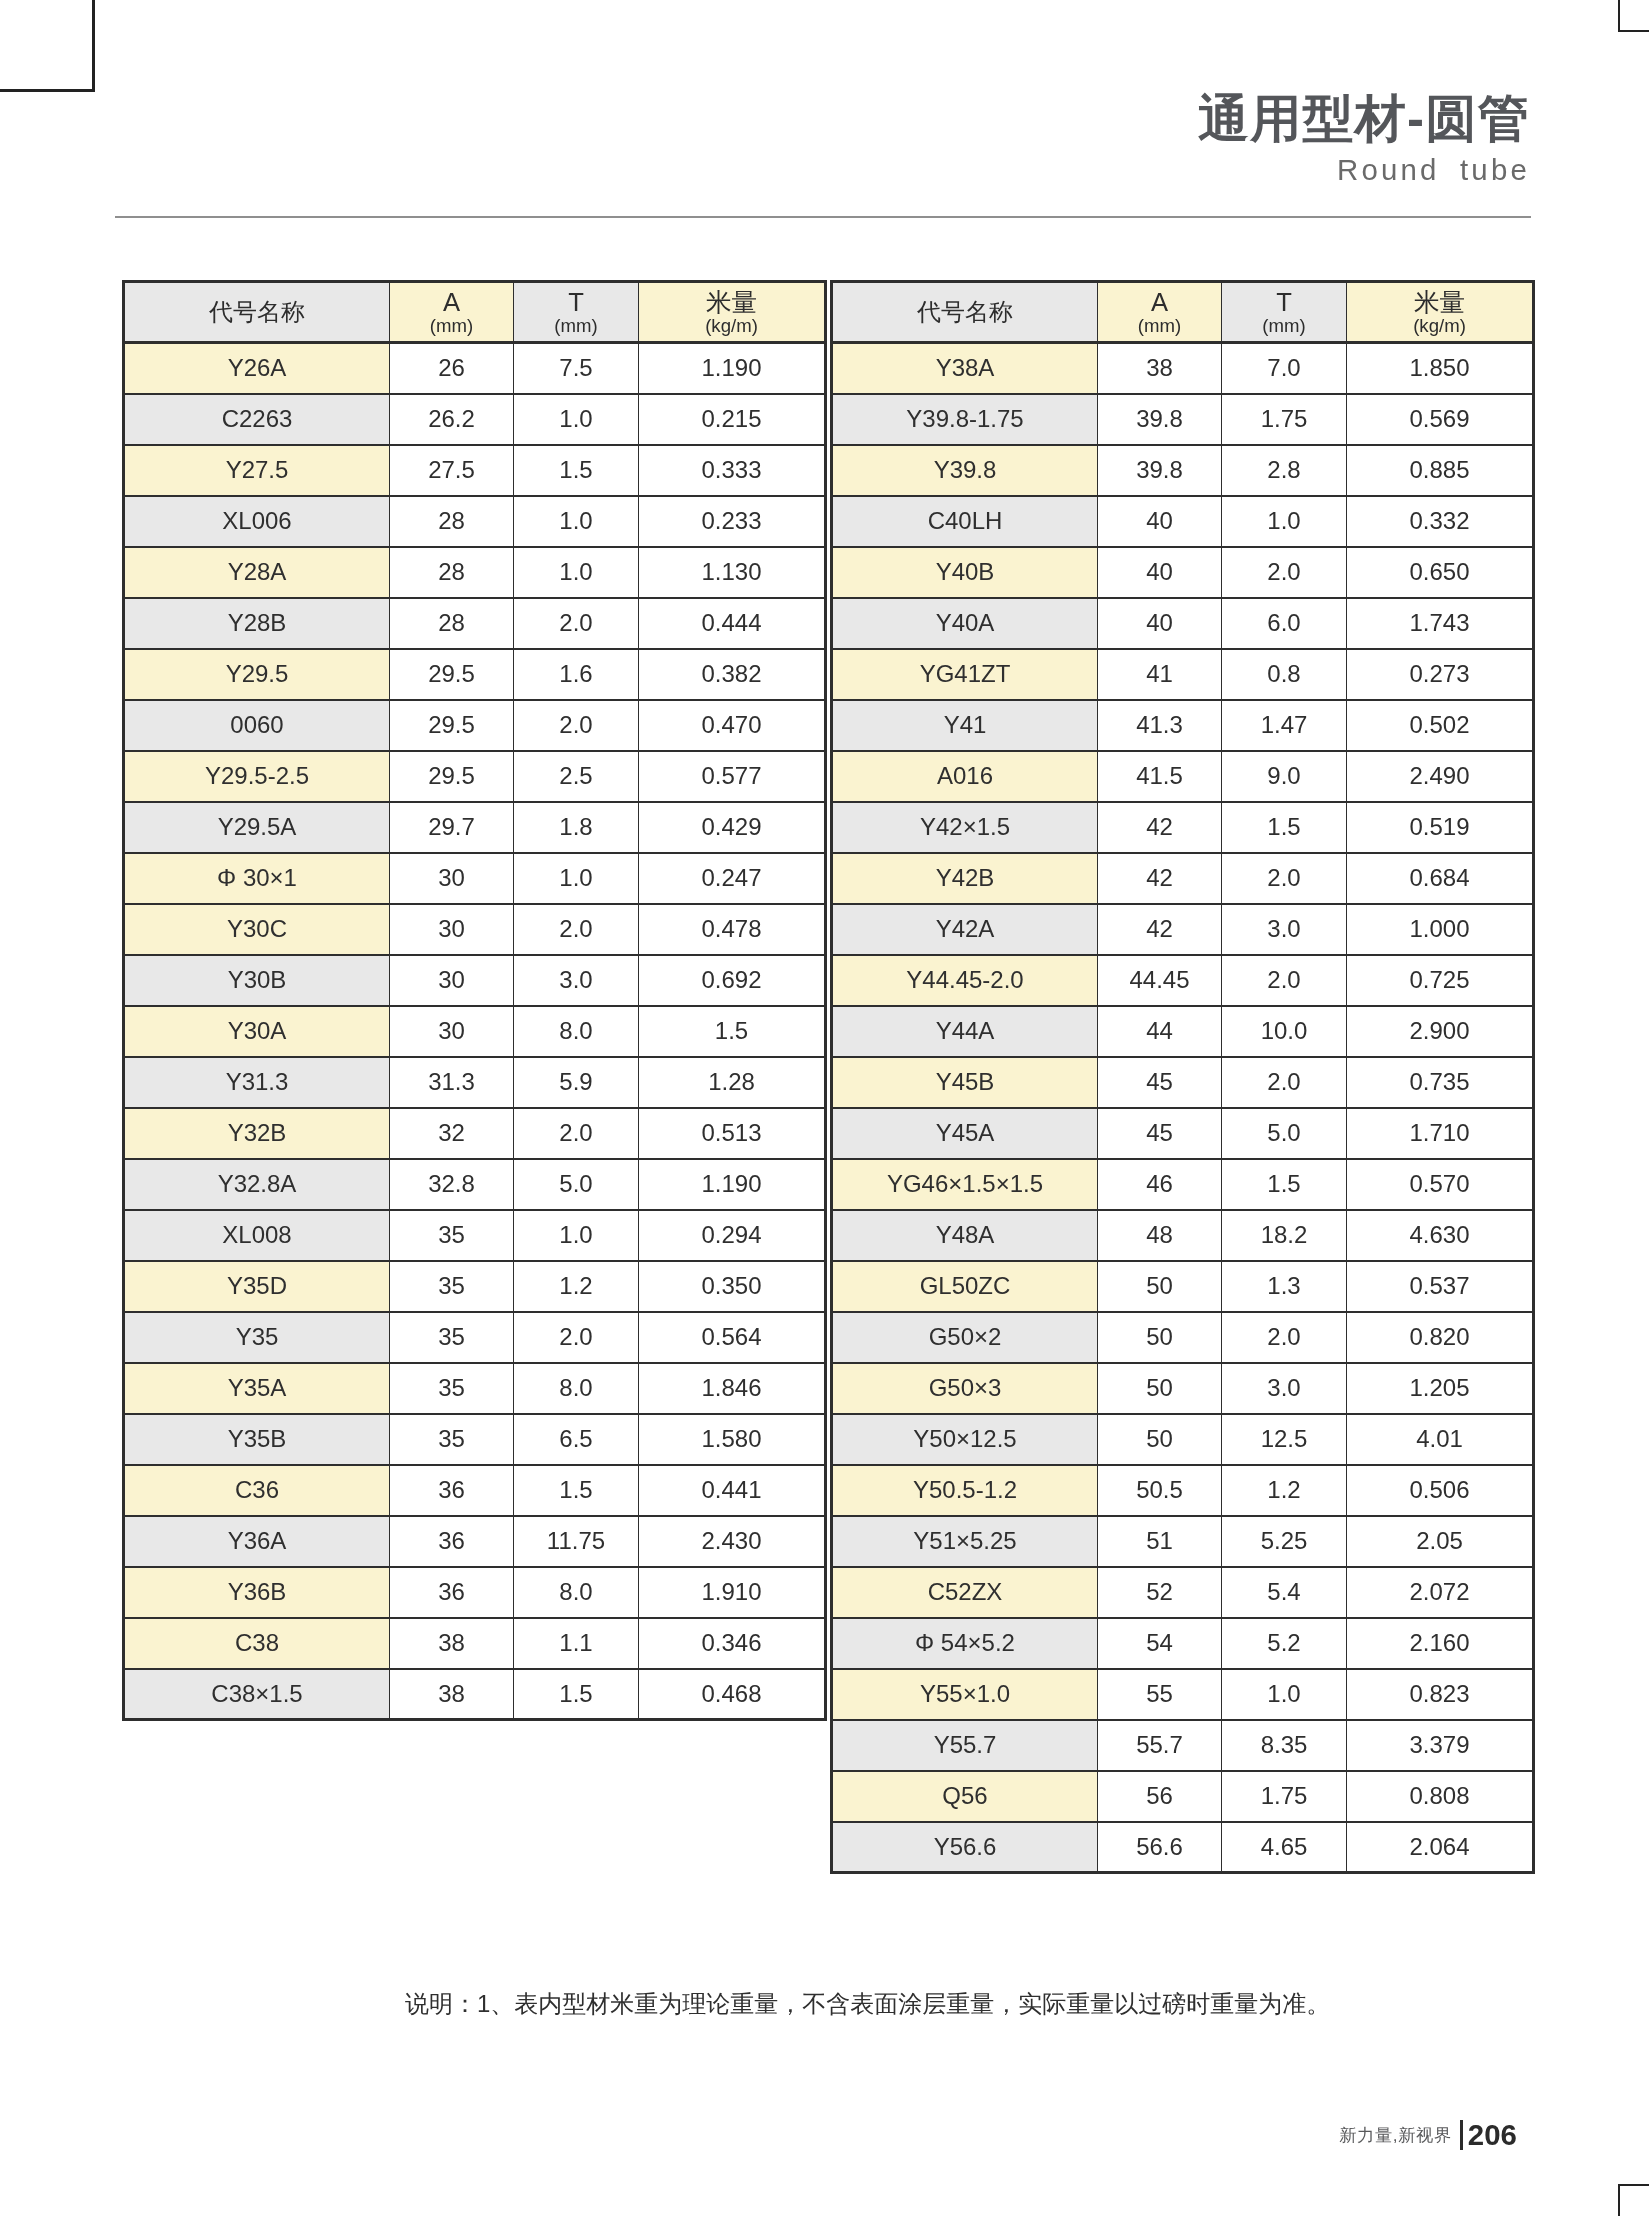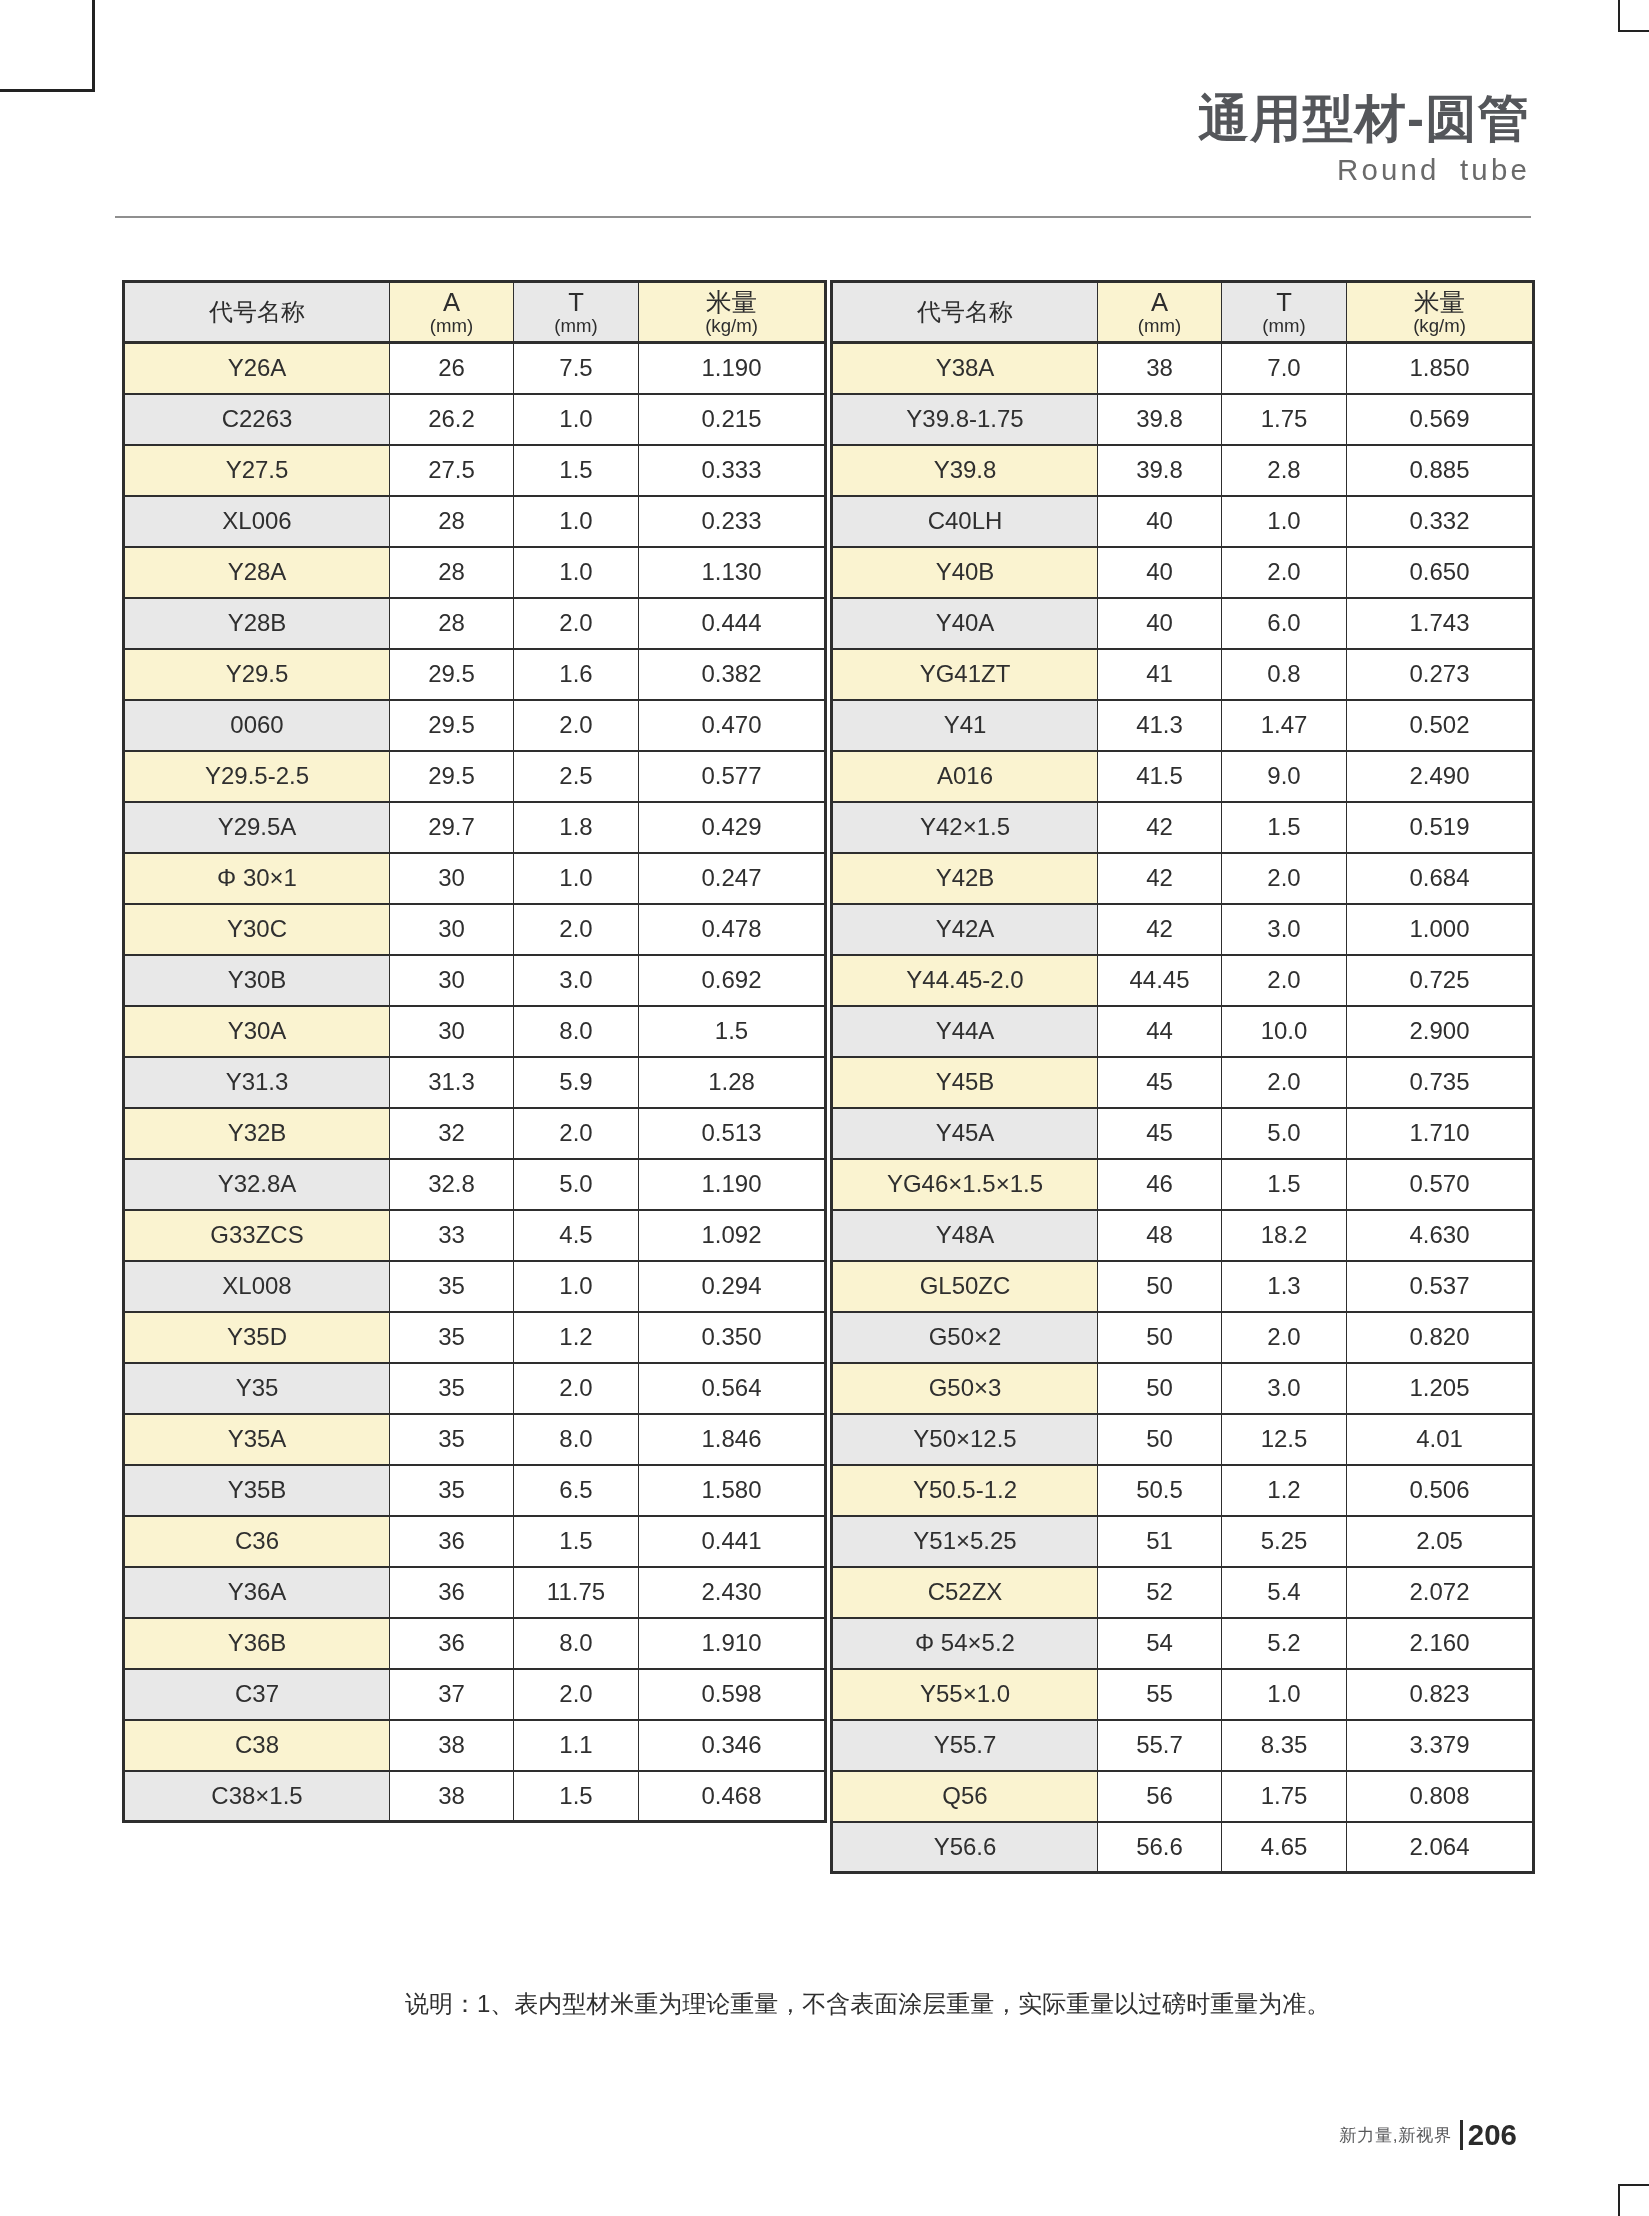--- a/index.html
+++ b/index.html
@@ -250,26 +250,20 @@
           <td class="bg-white">2.0</td>
           <td class="bg-white">0.513</td>
         </tr>
         <tr>
           <td class="bg-gray">Y32.8A</td>
           <td class="bg-white">32.8</td>
           <td class="bg-white">5.0</td>
           <td class="bg-white">1.190</td>
         </tr>
         <tr>
-          <td class="bg-yellow">G33ZCS</td>
-          <td class="bg-white">33</td>
-          <td class="bg-white">4.5</td>
-          <td class="bg-white">1.092</td>
-        </tr>
-        <tr>
           <td class="bg-gray">XL008</td>
           <td class="bg-white">35</td>
           <td class="bg-white">1.0</td>
           <td class="bg-white">0.294</td>
         </tr>
         <tr>
           <td class="bg-yellow">Y35D</td>
           <td class="bg-white">35</td>
           <td class="bg-white">1.2</td>
           <td class="bg-white">0.350</td>
@@ -302,26 +296,20 @@
           <td class="bg-gray">Y36A</td>
           <td class="bg-white">36</td>
           <td class="bg-white">11.75</td>
           <td class="bg-white">2.430</td>
         </tr>
         <tr>
           <td class="bg-yellow">Y36B</td>
           <td class="bg-white">36</td>
           <td class="bg-white">8.0</td>
           <td class="bg-white">1.910</td>
-        </tr>
-        <tr>
-          <td class="bg-gray">C37</td>
-          <td class="bg-white">37</td>
-          <td class="bg-white">2.0</td>
-          <td class="bg-white">0.598</td>
         </tr>
         <tr>
           <td class="bg-yellow">C38</td>
           <td class="bg-white">38</td>
           <td class="bg-white">1.1</td>
           <td class="bg-white">0.346</td>
         </tr>
         <tr>
           <td class="bg-gray">C38×1.5</td>
           <td class="bg-white">38</td>

